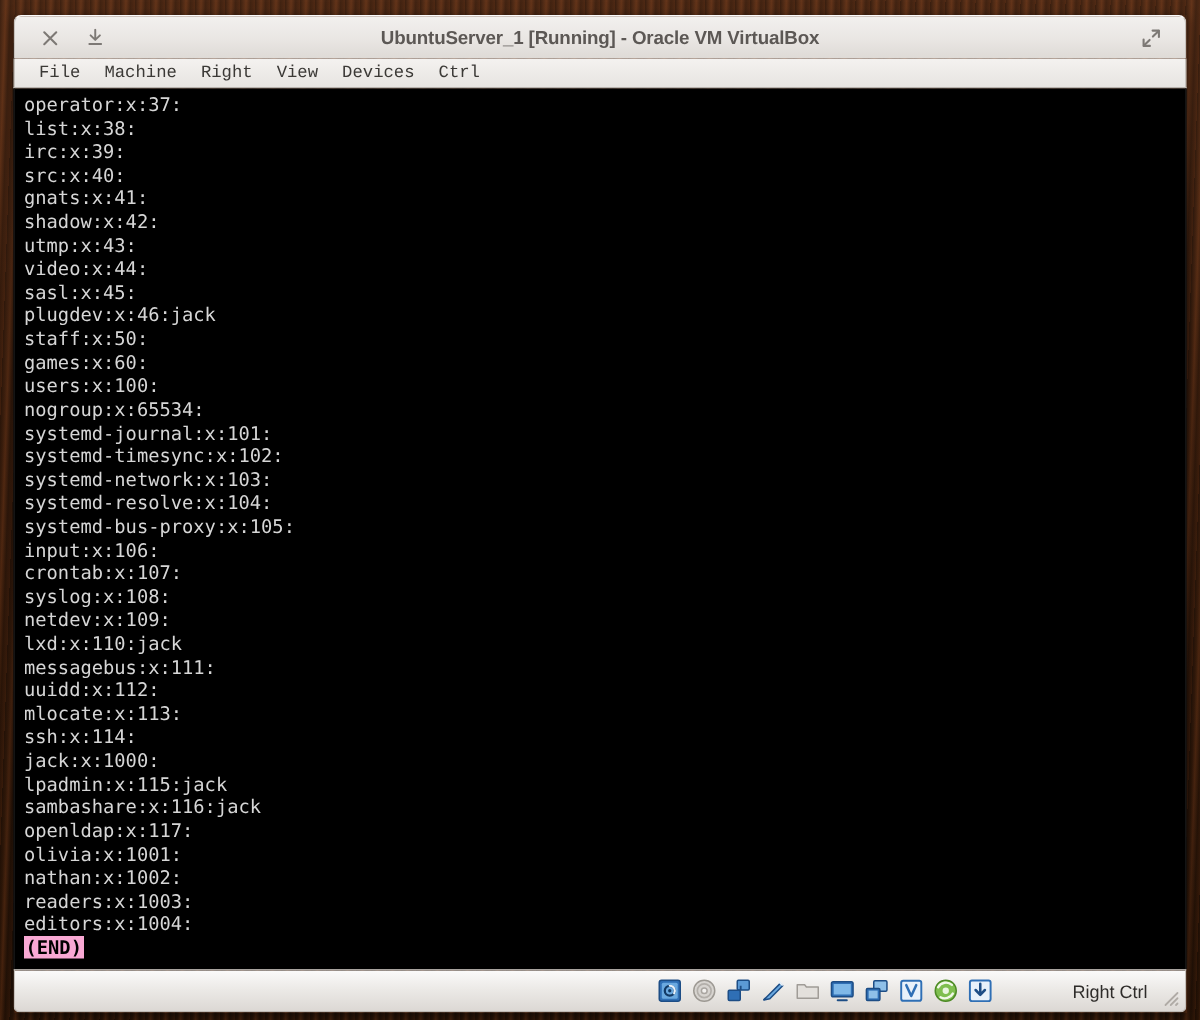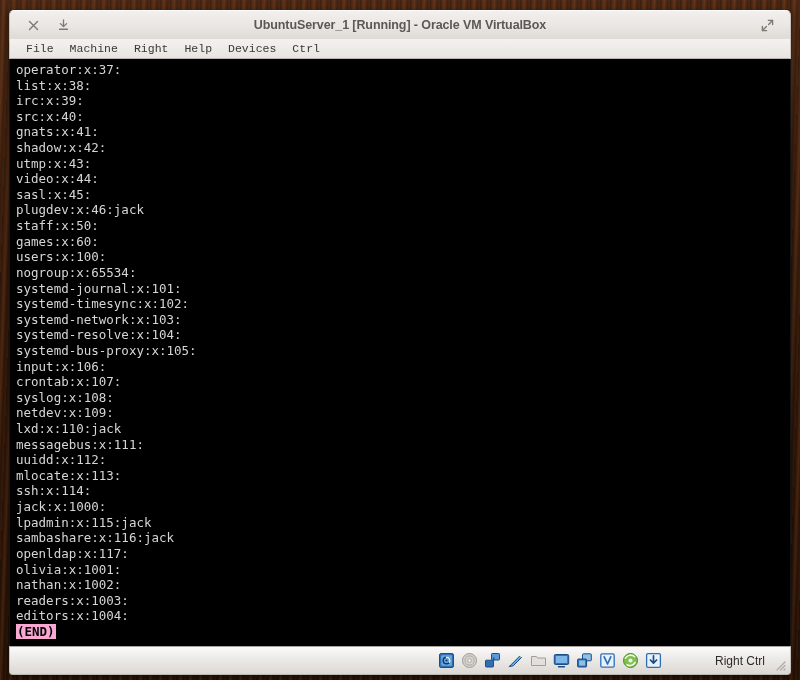--- a/index.html
+++ b/index.html
@@ -181,21 +181,21 @@
         <path d="M5.6 11.6 L1.4 11.6 L1.4 7.4" stroke="#7d7975" stroke-width="1.4" fill="none" stroke-linecap="round" stroke-linejoin="round"></path>
         <path d="M1.6 11.4 L5.4 7.6" stroke="#7d7975" stroke-width="1.4" stroke-linecap="round"></path>
       </svg>
     </div>
   </div>
 
   <div class="menubar">
     <div class="menu-item">File</div>
     <div class="menu-item">Machine</div>
     <div class="menu-item">Right</div>
-    <div class="menu-item">Help</div>
+    <div class="menu-item">View</div>
     <div class="menu-item">Devices</div>
     <div class="menu-item">Ctrl</div>
   </div>
 
   <div class="screen">
     <div class="term" id="terminal-output"><div class="line">operator:x:37:</div><div class="line">list:x:38:</div><div class="line">irc:x:39:</div><div class="line">src:x:40:</div><div class="line">gnats:x:41:</div><div class="line">shadow:x:42:</div><div class="line">utmp:x:43:</div><div class="line">video:x:44:</div><div class="line">sasl:x:45:</div><div class="line">plugdev:x:46:jack</div><div class="line">staff:x:50:</div><div class="line">games:x:60:</div><div class="line">users:x:100:</div><div class="line">nogroup:x:65534:</div><div class="line">systemd-journal:x:101:</div><div class="line">systemd-timesync:x:102:</div><div class="line">systemd-network:x:103:</div><div class="line">systemd-resolve:x:104:</div><div class="line">systemd-bus-proxy:x:105:</div><div class="line">input:x:106:</div><div class="line">crontab:x:107:</div><div class="line">syslog:x:108:</div><div class="line">netdev:x:109:</div><div class="line">lxd:x:110:jack</div><div class="line">messagebus:x:111:</div><div class="line">uuidd:x:112:</div><div class="line">mlocate:x:113:</div><div class="line">ssh:x:114:</div><div class="line">jack:x:1000:</div><div class="line">lpadmin:x:115:jack</div><div class="line">sambashare:x:116:jack</div><div class="line">openldap:x:117:</div><div class="line">olivia:x:1001:</div><div class="line">nathan:x:1002:</div><div class="line">readers:x:1003:</div><div class="line">editors:x:1004:</div><div class="line"><span class="end-marker">(END)</span></div></div>
   </div>
 
   <div class="statusbar">
 

